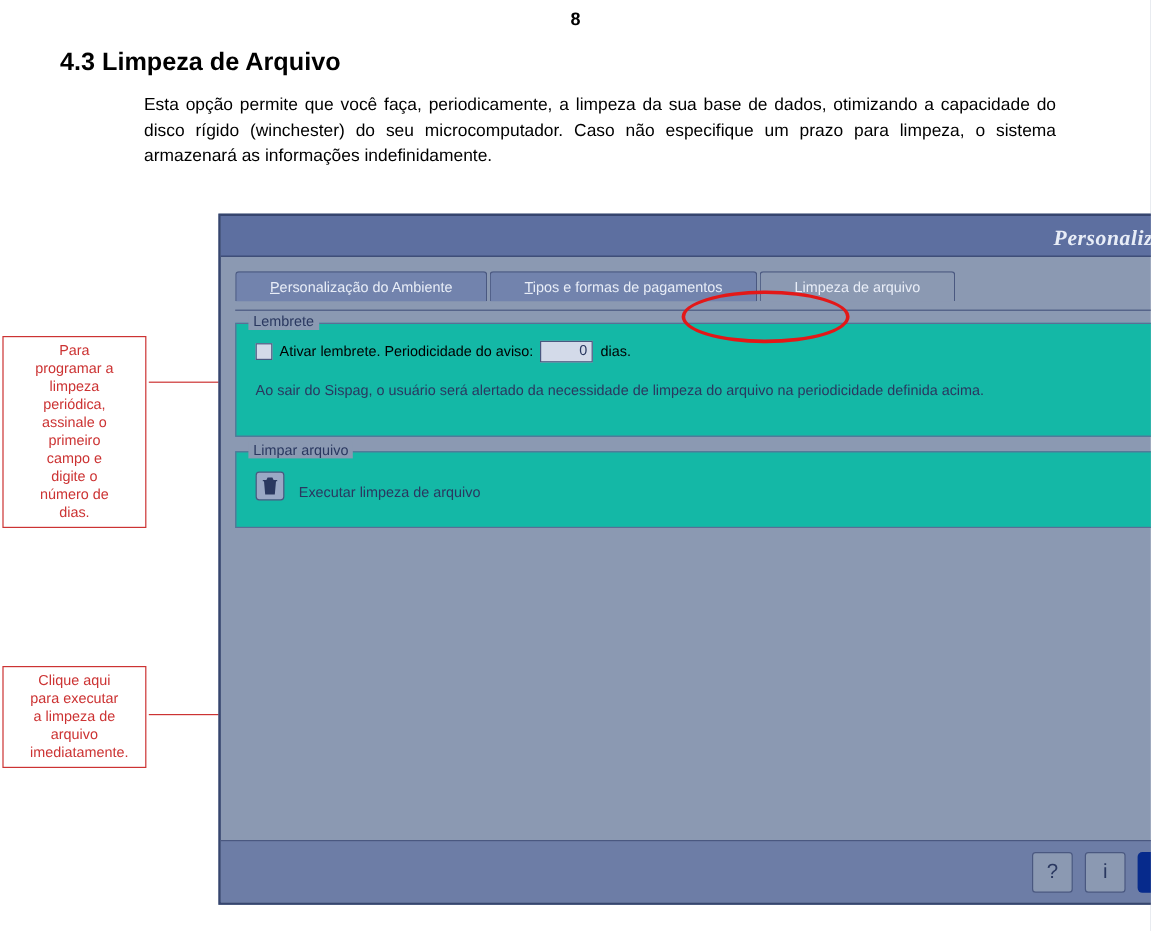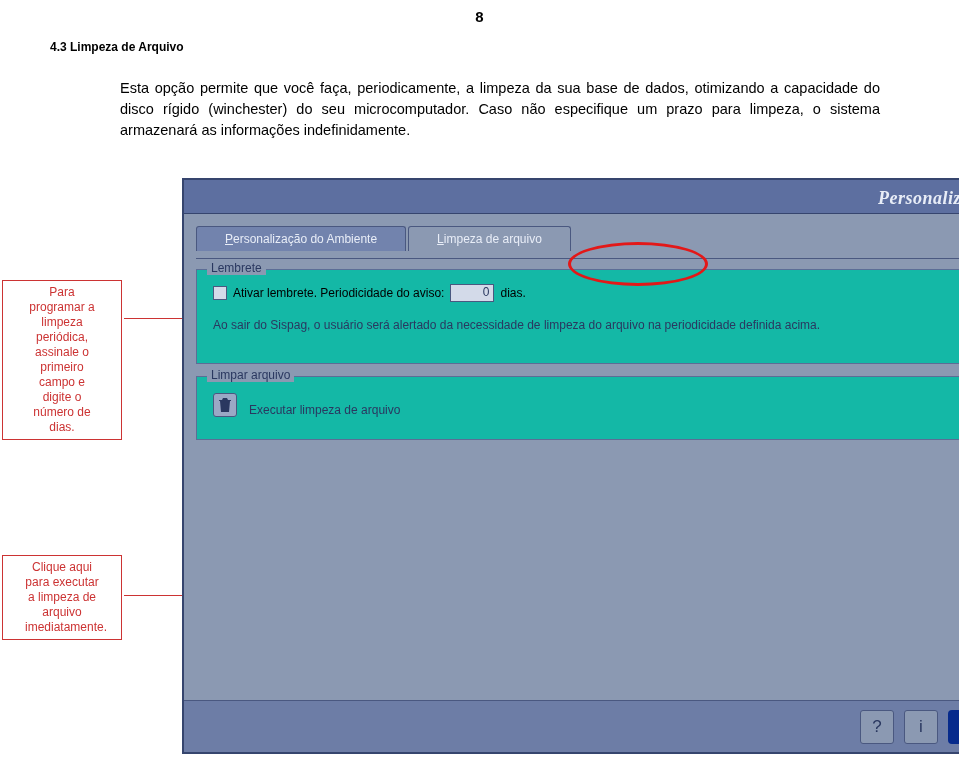--- a/index.html
+++ b/index.html
@@ -16,21 +16,21 @@
     left: 50%;
     transform: translateX(-50%);
     font-weight: bold;
     font-size: 15px;
   }
   .section-title {
     position: absolute;
     top: 40px;
     left: 50px;
     font-weight: bold;
-    font-size: 12px;
+    font-size: 21px;
   }
   .intro-text {
     position: absolute;
     top: 78px;
     left: 120px;
     width: 760px;
     font-size: 14.5px;
     line-height: 1.45;
     text-align: justify;
   }
@@ -294,20 +294,23 @@
 
 <div class="app">
   <div class="app-header">
     <div class="app-header-title">Personalização</div>
   </div>
   <div class="app-body">
 
     <div class="tabs">
       <div class="tab">
         <span class="tab-u"><u>P</u><span></span>ersonalização do Ambiente</span>
+      </div>
+      <div class="tab">
+        <span><u>T</u>ipos e formas de pagamentos</span>
       </div>
       <div class="tab active">
         <span><u>L</u>impeza de arquivo</span>
       </div>
     </div>
 
     <div class="circle-mark"></div>
 
     <div class="content">
 

